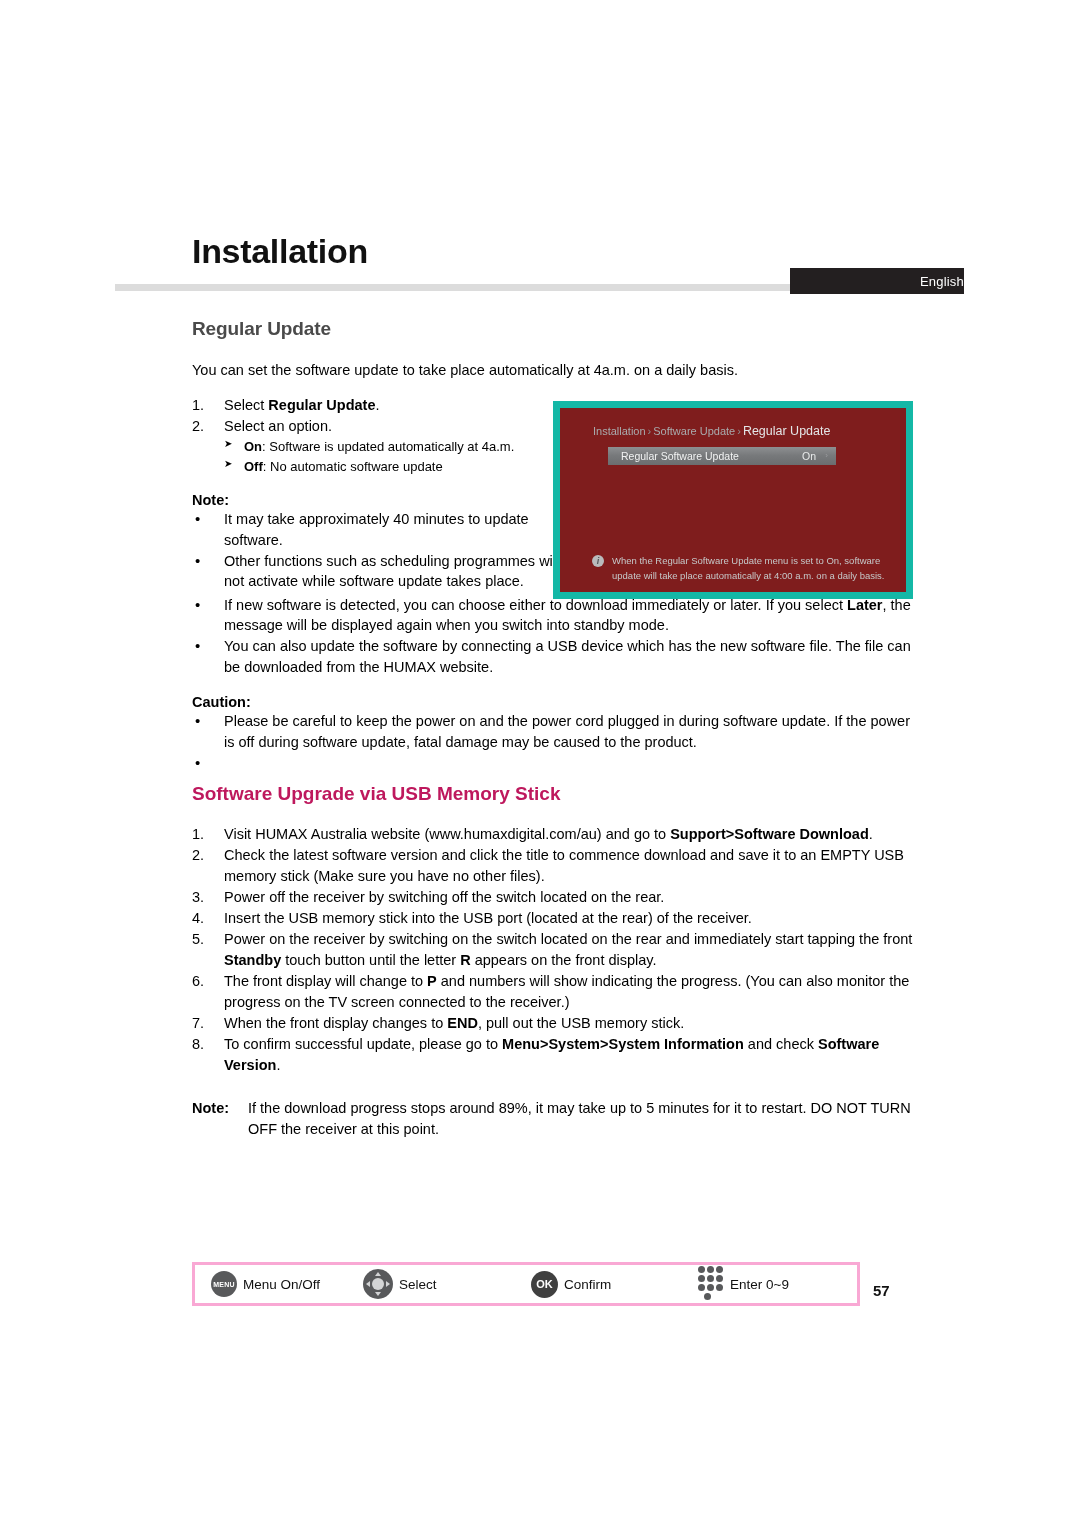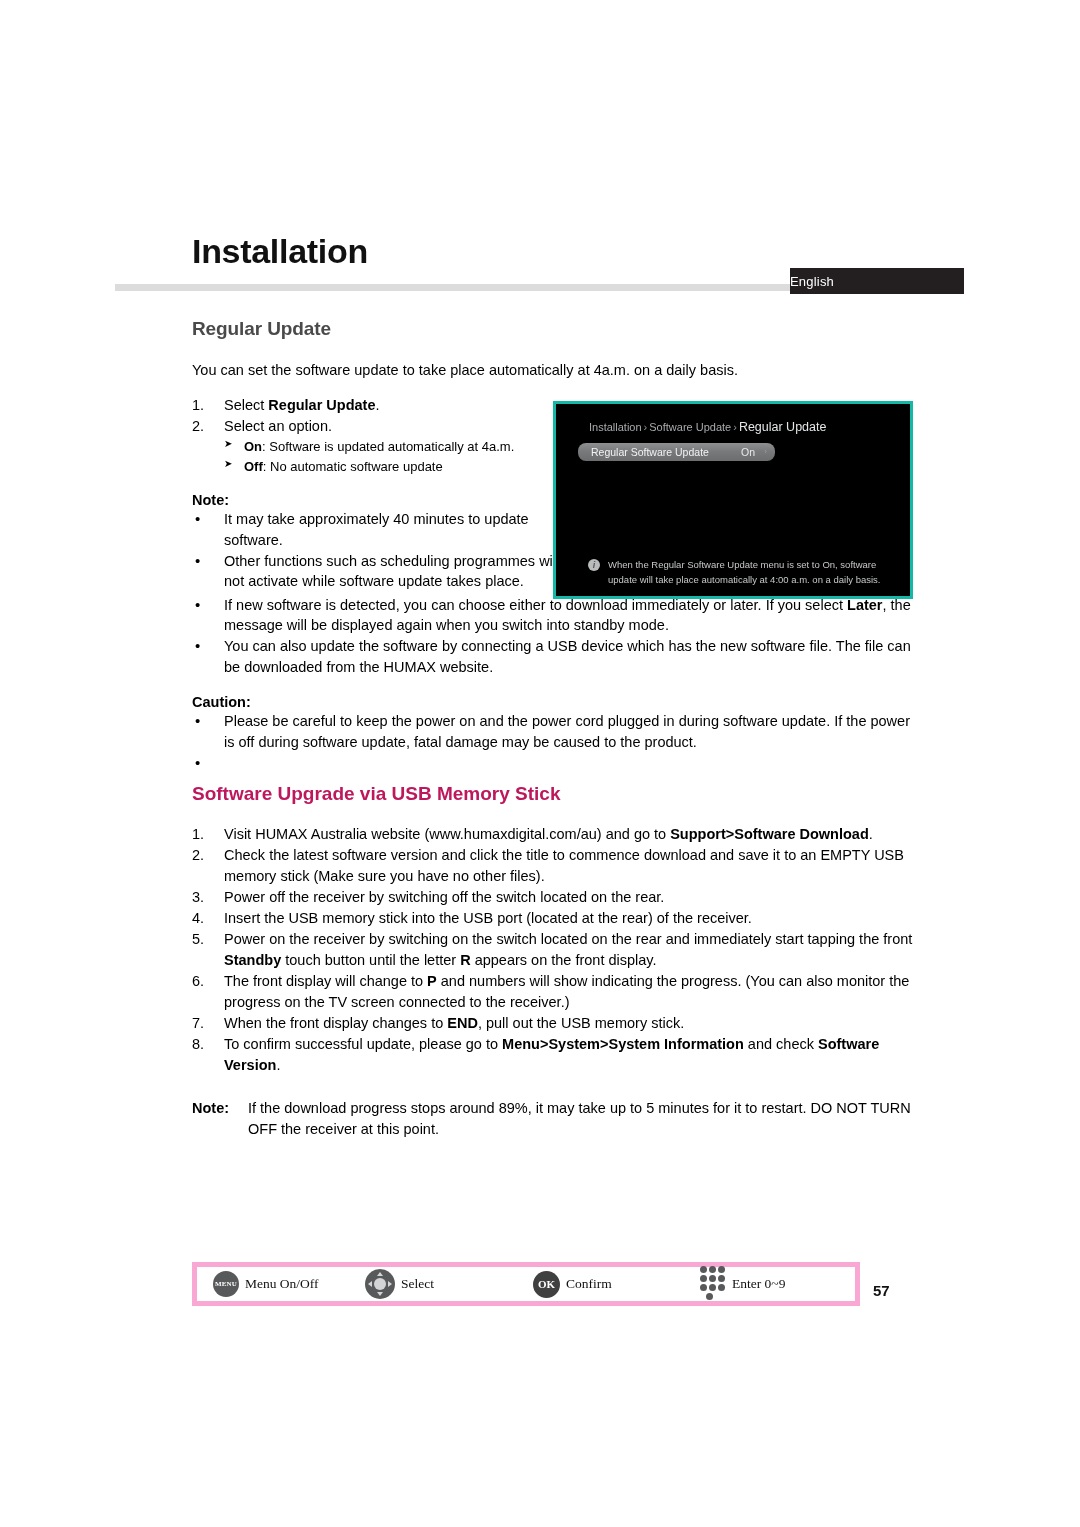--- a/index.html
+++ b/index.html
@@ -46,21 +46,21 @@
     position: absolute;
     left: 790px;
     top: 268px;
     width: 174px;
     height: 26px;
     background: #231f20;
     color: #ffffff;
     font-size: 13px;
     display: flex;
     align-items: center;
-    justify-content: flex-start;
+    justify-content: flex-end;
     letter-spacing: 0.2px;
   }
 
   
   .content {
     position: absolute;
     left: 192px;
     top: 318px;
     width: 724px;
   }
@@ -157,22 +157,22 @@
     width: 340px;
   }
 
   
   .tv-shot {
     position: absolute;
     left: 361px;
     top: 6px;
     width: 360px;
     height: 198px;
-    background: #000000;
-    border: 3px solid #14b8a6;
+    background: #7f1d1d;
+    border: 7px solid #14b8a6;
     box-sizing: border-box;
     overflow: hidden;
   }
   .tv-breadcrumb {
     position: absolute;
     left: 33px;
     top: 16px;
     font-size: 11px;
     color: #a9abad;
     white-space: nowrap;
@@ -180,26 +180,26 @@
   .tv-breadcrumb .crumb-cur {
     color: #e4e6e7;
     font-size: 12.5px;
   }
   .tv-breadcrumb .sep {
     color: #8e9193;
     padding: 0 2px;
   }
   .tv-row {
     position: absolute;
-    left: 22px;
+    left: 48px;
     top: 39px;
-    width: 197px;
+    width: 228px;
     height: 18px;
     background: linear-gradient(to bottom, #8d8f91 0%, #77797b 48%, #6b6d6f 100%);
-    border-radius: 8px;
+    border-radius: 0;
   }
   .tv-row-label {
     position: absolute;
     left: 13px;
     top: 3px;
     font-size: 10.5px;
     color: #f2f3f3;
     white-space: nowrap;
   }
   .tv-row-value {
@@ -299,25 +299,24 @@
     font-weight: bold;
   }
 
   
   .footer-bar {
     position: absolute;
     left: 192px;
     top: 1262px;
     width: 668px;
     height: 44px;
-    border: 5px solid #f9a8d4;
+    border: 3px solid #f9a8d4;
     box-sizing: border-box;
     display: flex;
     align-items: center;
-    font-family: Liberation Serif, serif;
   }
   .legend-item {
     display: flex;
     align-items: center;
     height: 100%;
   }
   .legend-item .lbl {
     font-size: 13.5px;
     color: #111111;
     white-space: nowrap;

